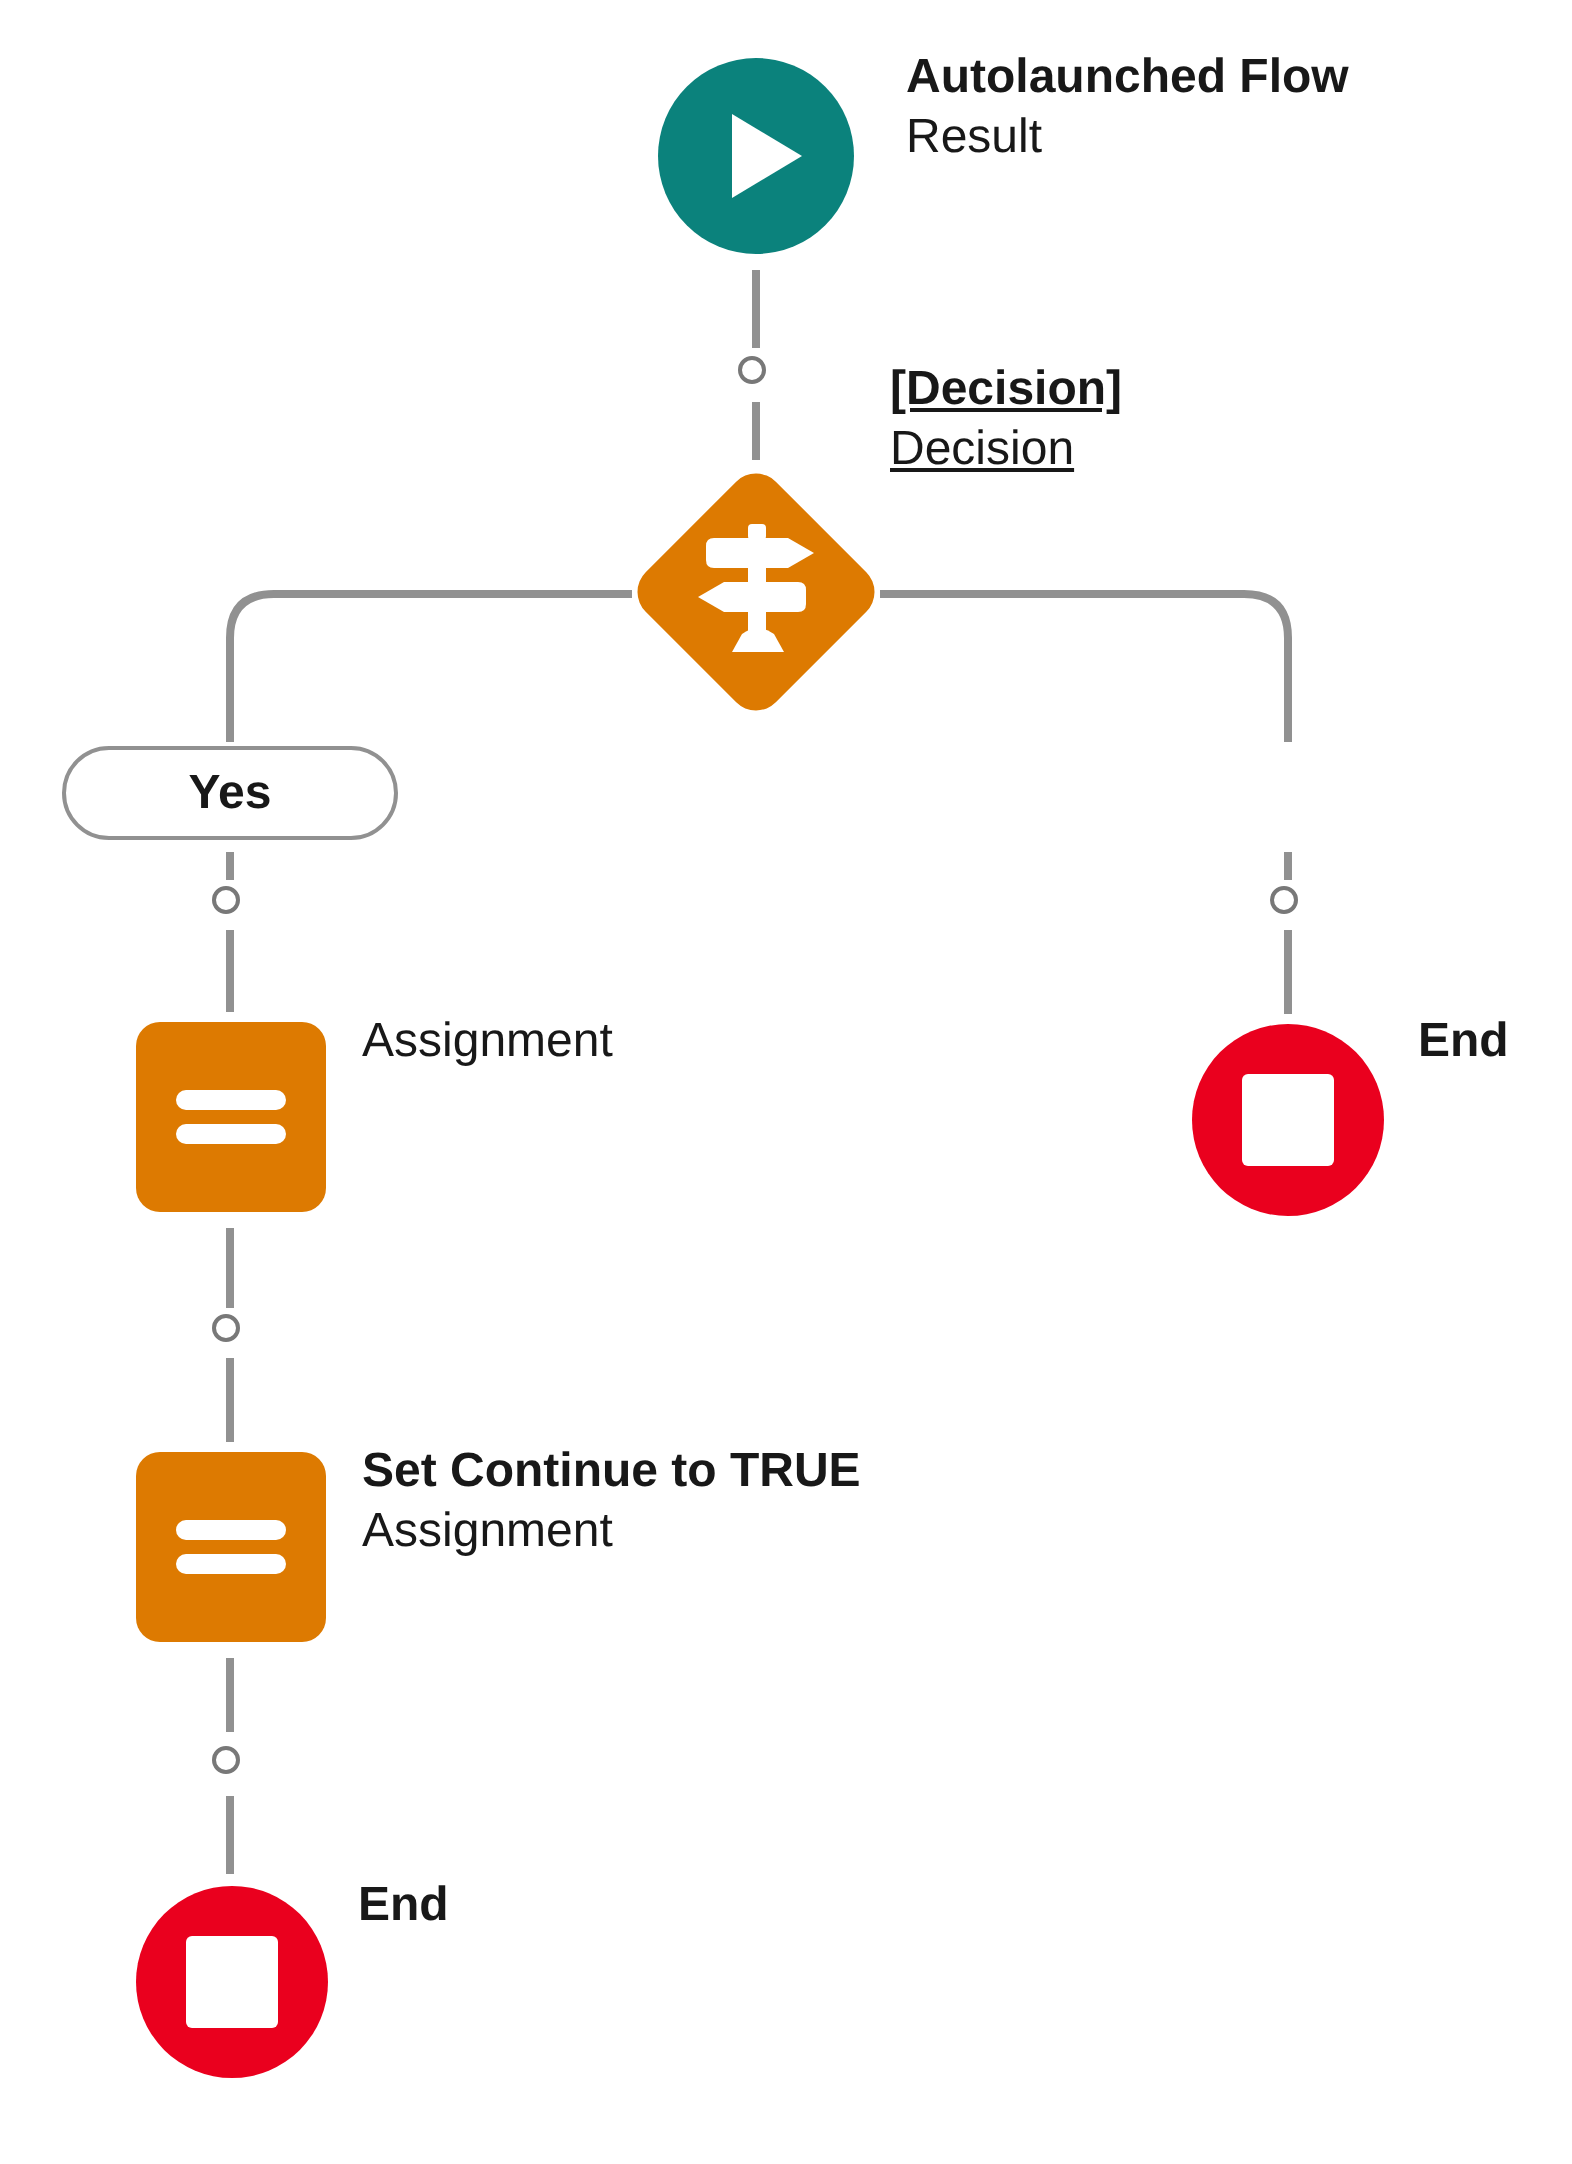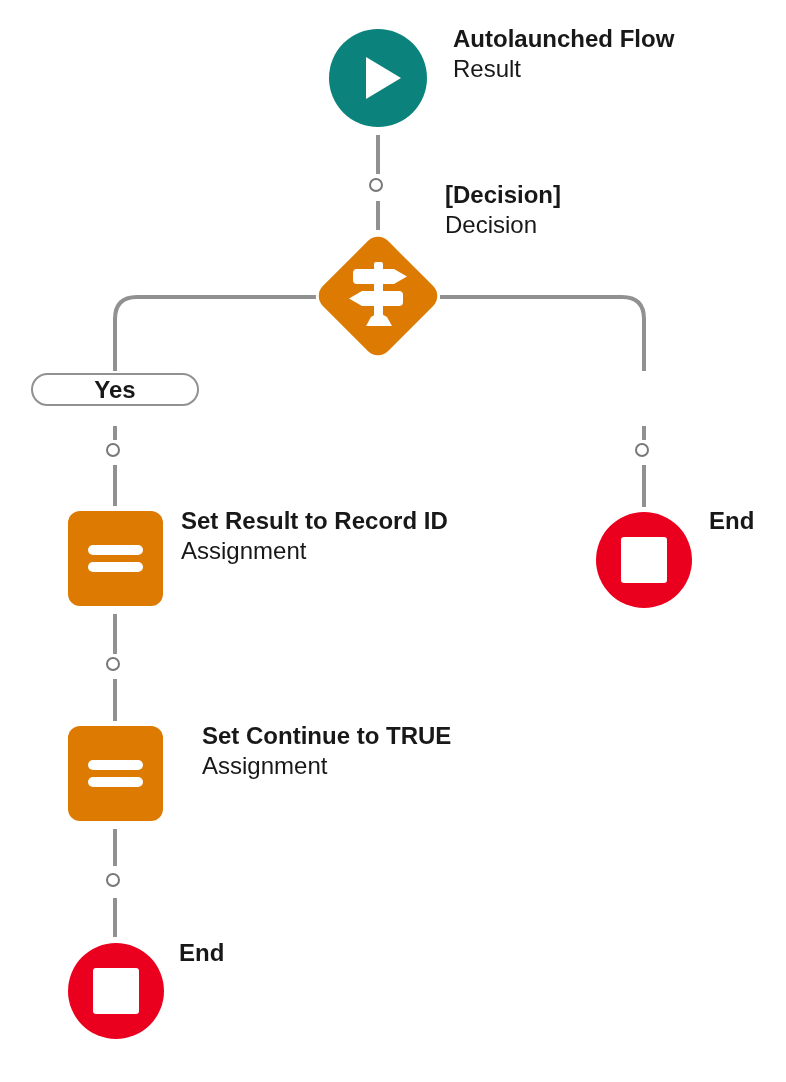--- a/index.html
+++ b/index.html
@@ -64,38 +64,38 @@
     width:96px;height:96px;
     background:var(--end-red);
     border-radius:50%;
   }
   .end-right{left:596px;top:512px;}
   .end-left{left:68px;top:943px;}
   .stop-square{width:46px;height:46px;background:#fff;border-radius:3px;}
 
   .pill{
     position:absolute;z-index:4;
-    width:168px;height:33px;
+    width:168px;height:47px;
     background:#fff;
     border:2px solid var(--pill-border);
     border-radius:26px;
     display:flex;align-items:center;justify-content:center;
     font-size:24px;font-weight:700;color:var(--text-dark);
   }
   .pill-yes{left:31px;top:373px;}
   .pill-no{left:560px;top:373px;}
 
   .label{position:absolute;z-index:4;white-space:nowrap;}
   .label .title{font-size:24px;line-height:30px;font-weight:700;color:var(--text-dark);}
   .label .subtitle{font-size:24px;line-height:30px;font-weight:400;color:var(--text-dark);}
   .label-start{left:453px;top:24px;}
-  .label-decision{left:445px;top:180px;}
+  .label-decision{left:445px;top:180px;text-decoration:underline;}
   .label-assignment-1{left:181px;top:506px;}
   .label-end-right{left:709px;top:506px;}
-  .label-assignment-2{left:181px;top:721px;margin-left:21px;}
+  .label-assignment-2{left:181px;top:721px;}
   .label-end-left{left:179px;top:938px;}
 </style>
 </head>
 <body>
 
 <div class="canvas">
 
   <svg class="connectors" width="786" height="1082" viewBox="0 0 786 1082" aria-hidden="true">
     <path d="M378,135 V174"></path>
     <path d="M378,201 V230"></path>
@@ -145,21 +145,20 @@
 
   <div class="pill pill-yes">
     <span>Yes</span>
   </div>
 
   <div class="node assignment-node assignment-1">
     <span class="bar"></span>
     <span class="bar"></span>
   </div>
   <div class="label label-assignment-1">
-    <div class="title">Set Result to Record ID</div>
     <div class="subtitle">Assignment</div>
   </div>
 
   <div class="node end-node end-right">
     <span class="stop-square"></span>
   </div>
   <div class="label label-end-right">
     <div class="title">End</div>
   </div>
 

